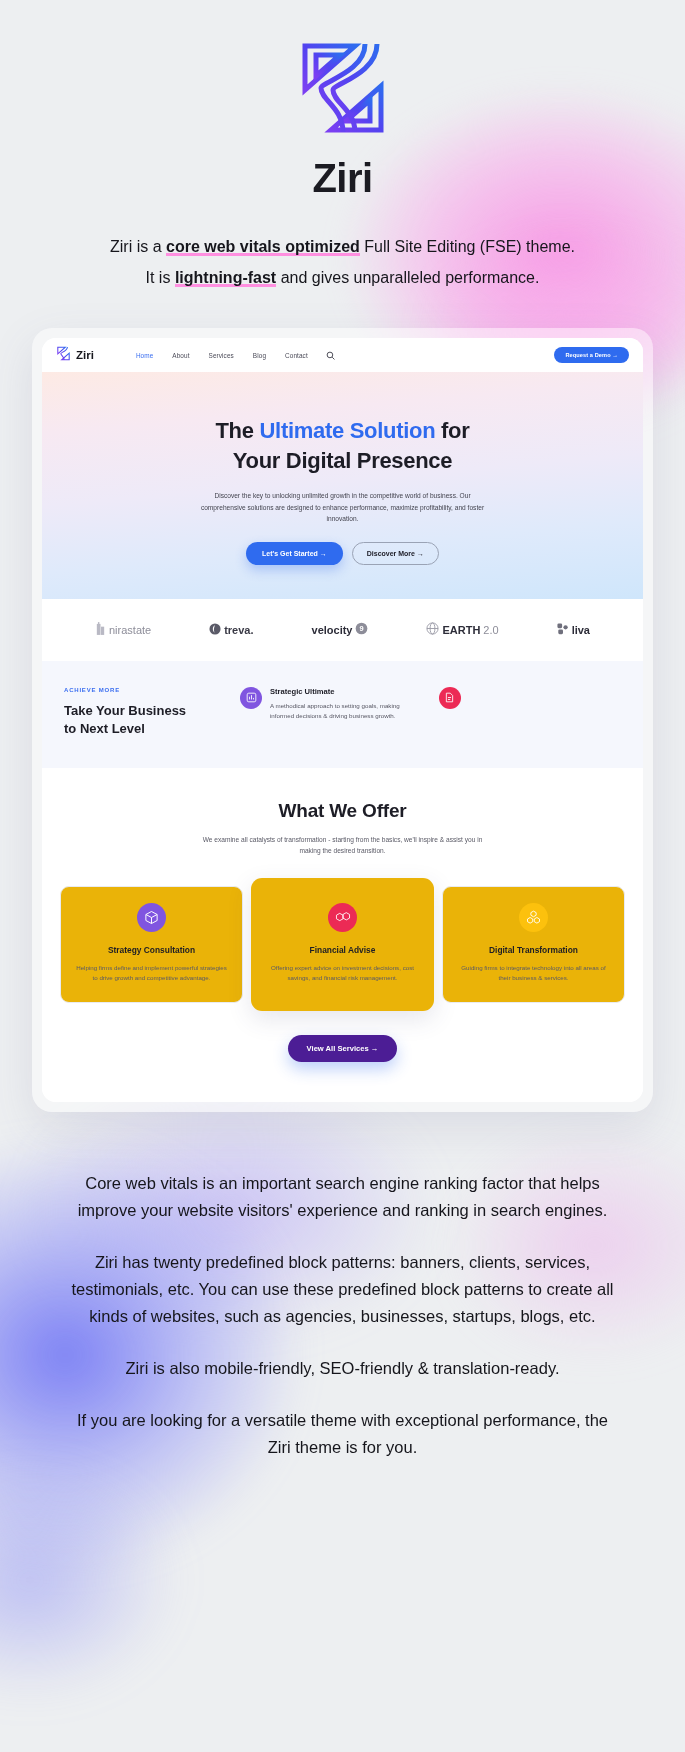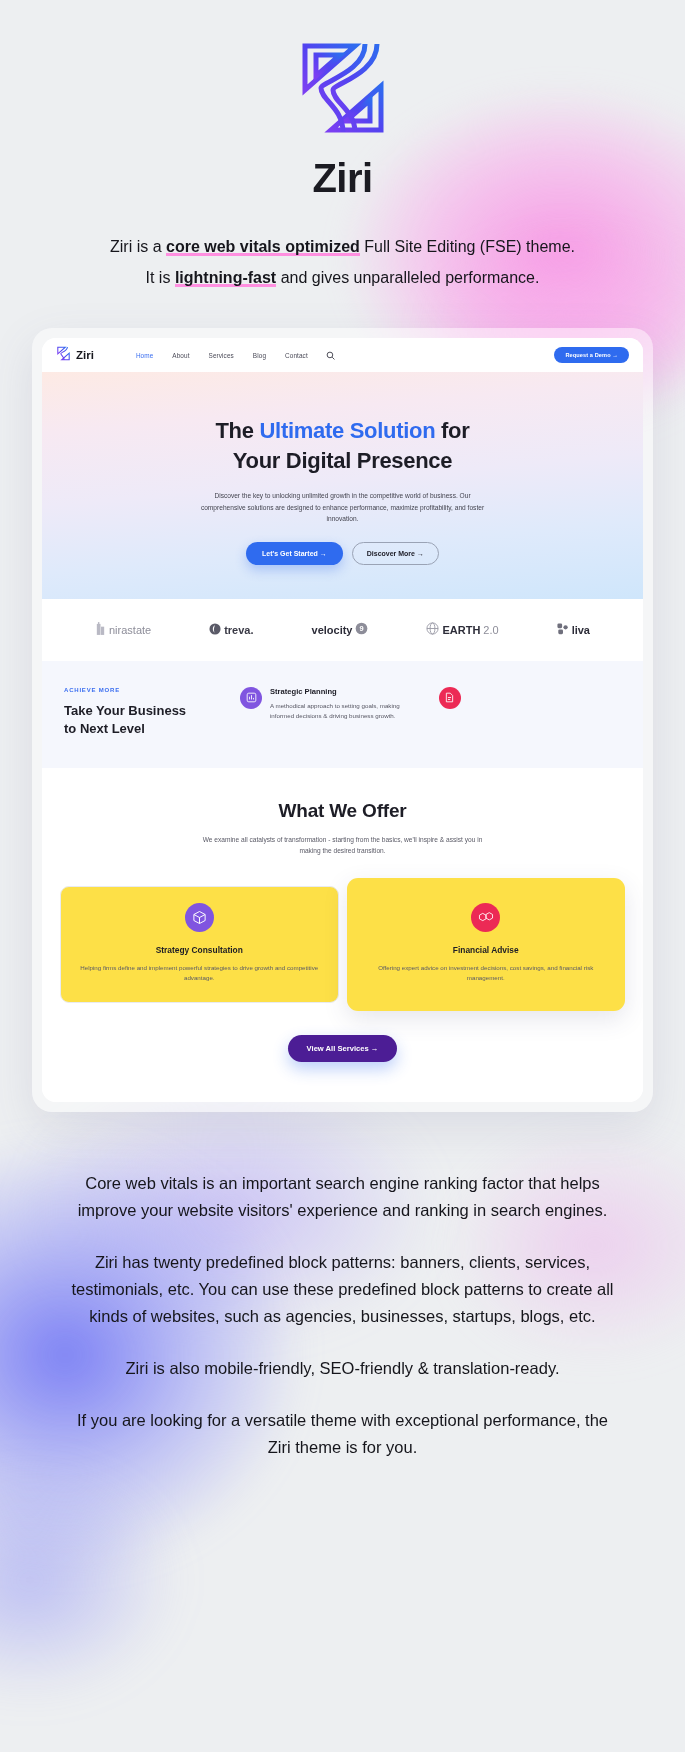--- a/index.html
+++ b/index.html
@@ -302,21 +302,21 @@
     justify-content: center;
     align-items: center;
     gap: 8px;
     padding: 0 18px;
   }
   .card {
     flex: 1;
     border: 1px solid #e9ebf1;
     border-radius: 9px;
     padding: 16px 12px 18px;
-    background: #fde047;
+    background: #eab308;
   }
   .card.featured {
     padding: 24px 12px 26px;
     border-color: transparent;
     box-shadow: 0 8px 24px rgba(60,60,110,0.13);
     border-radius: 11px;
   }
   .card-icon {
     width: 29px; height: 29px;
     border-radius: 50%;
@@ -510,21 +510,21 @@
         <div class="feat">
           <div class="feat-icon" style="background:#8055e0">
             <svg width="11" height="11" viewBox="0 0 14 14" fill="none" stroke="#fff" stroke-width="1.1">
                 <rect x="1.5" y="1.5" width="11" height="11" rx="2"></rect>
                 <line x1="4.5" y1="9.5" x2="4.5" y2="6"></line>
                 <line x1="7" y1="9.5" x2="7" y2="4"></line>
                 <line x1="9.5" y1="9.5" x2="9.5" y2="7.5"></line>
               </svg>
           </div>
           <div>
-            <div class="feat-title">Strategic Planning</div>
+            <div class="feat-title">Strategic Ultimate</div>
             <div class="feat-desc">A methodical approach to setting goals, making informed decisions &amp; driving business growth.</div>
           </div>
         </div>
         <div class="feat">
           <div class="feat-icon" style="background:#ec2a55">
             <svg width="11" height="11" viewBox="0 0 14 14" fill="none" stroke="#fff" stroke-width="1.1">
                 <path d="M3 1.5 h5 l3 3 v8 h-8 z"></path>
                 <line x1="5" y1="7" x2="9" y2="7"></line>
                 <line x1="5" y1="9.5" x2="8" y2="9.5"></line>
               </svg>
@@ -553,20 +553,31 @@
             <div class="card-icon" style="background:#ec2a55">
               <svg width="16" height="16" viewBox="0 0 22 20" fill="none" stroke="#fff" stroke-width="1.2">
                 <path d="M6.5 5 L11 7.5 V12.5 L6.5 15 L2 12.5 V7.5 Z"></path>
                 <path d="M15.5 4 L20 6.5 V11.5 L15.5 14 L11 11.5 V6.5 Z"></path>
               </svg>
             </div>
             <div class="card-title">Financial Advise</div>
             <div class="card-desc">Offering expert advice on investment decisions, cost savings, and financial risk management.</div>
           </div>
 
+          <div class="card">
+            <div class="card-icon" style="background:#fcc10d">
+              <svg width="15" height="15" viewBox="0 0 20 20" fill="none" stroke="#fff" stroke-width="1.2">
+                <path d="M10 1.5 L13.5 3.5 V7 L10 9 L6.5 7 V3.5 Z"></path>
+                <path d="M5.5 10 L9 12 V15.5 L5.5 17.5 L2 15.5 V12 Z"></path>
+                <path d="M14.5 10 L18 12 V15.5 L14.5 17.5 L11 15.5 V12 Z"></path>
+              </svg>
+            </div>
+            <div class="card-title">Digital Transformation</div>
+            <div class="card-desc">Guiding firms to integrate technology into all areas of their business &amp; services.</div>
+          </div>
         </div>
 
         <div class="offer-btn-row">
           <button class="btn-viewall">View All Services  →</button>
         </div>
       </div>
 
     </div>
   </div>
 

